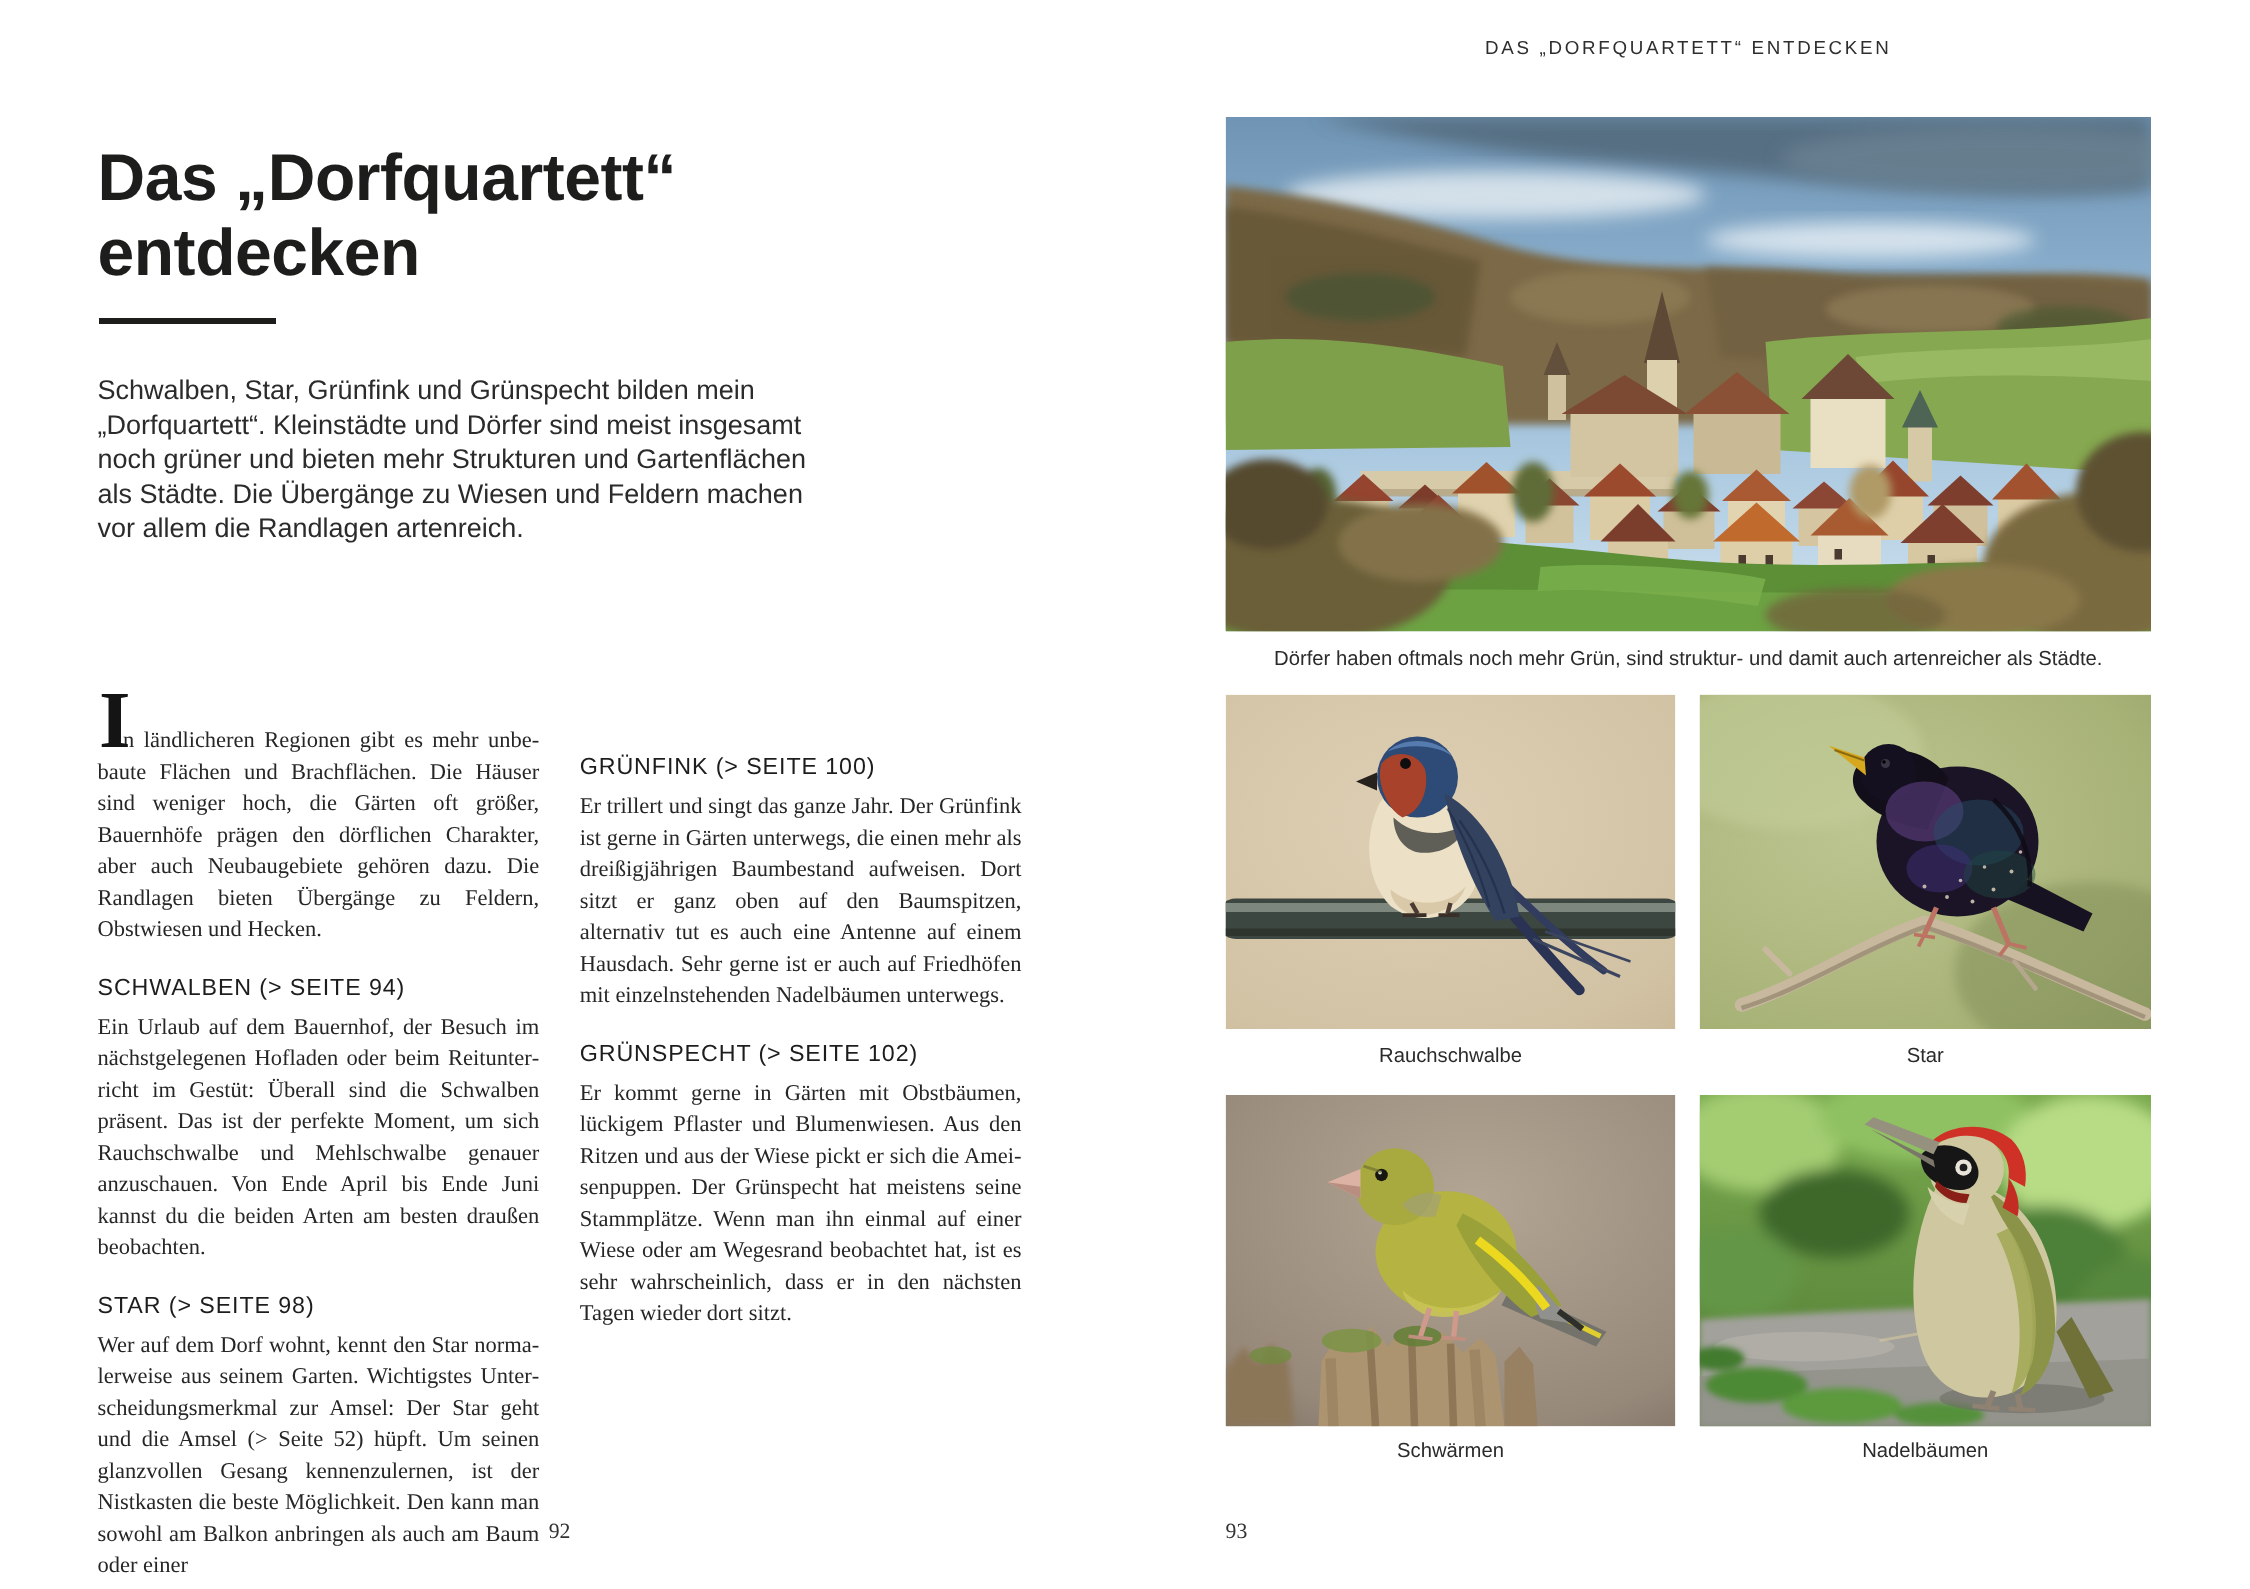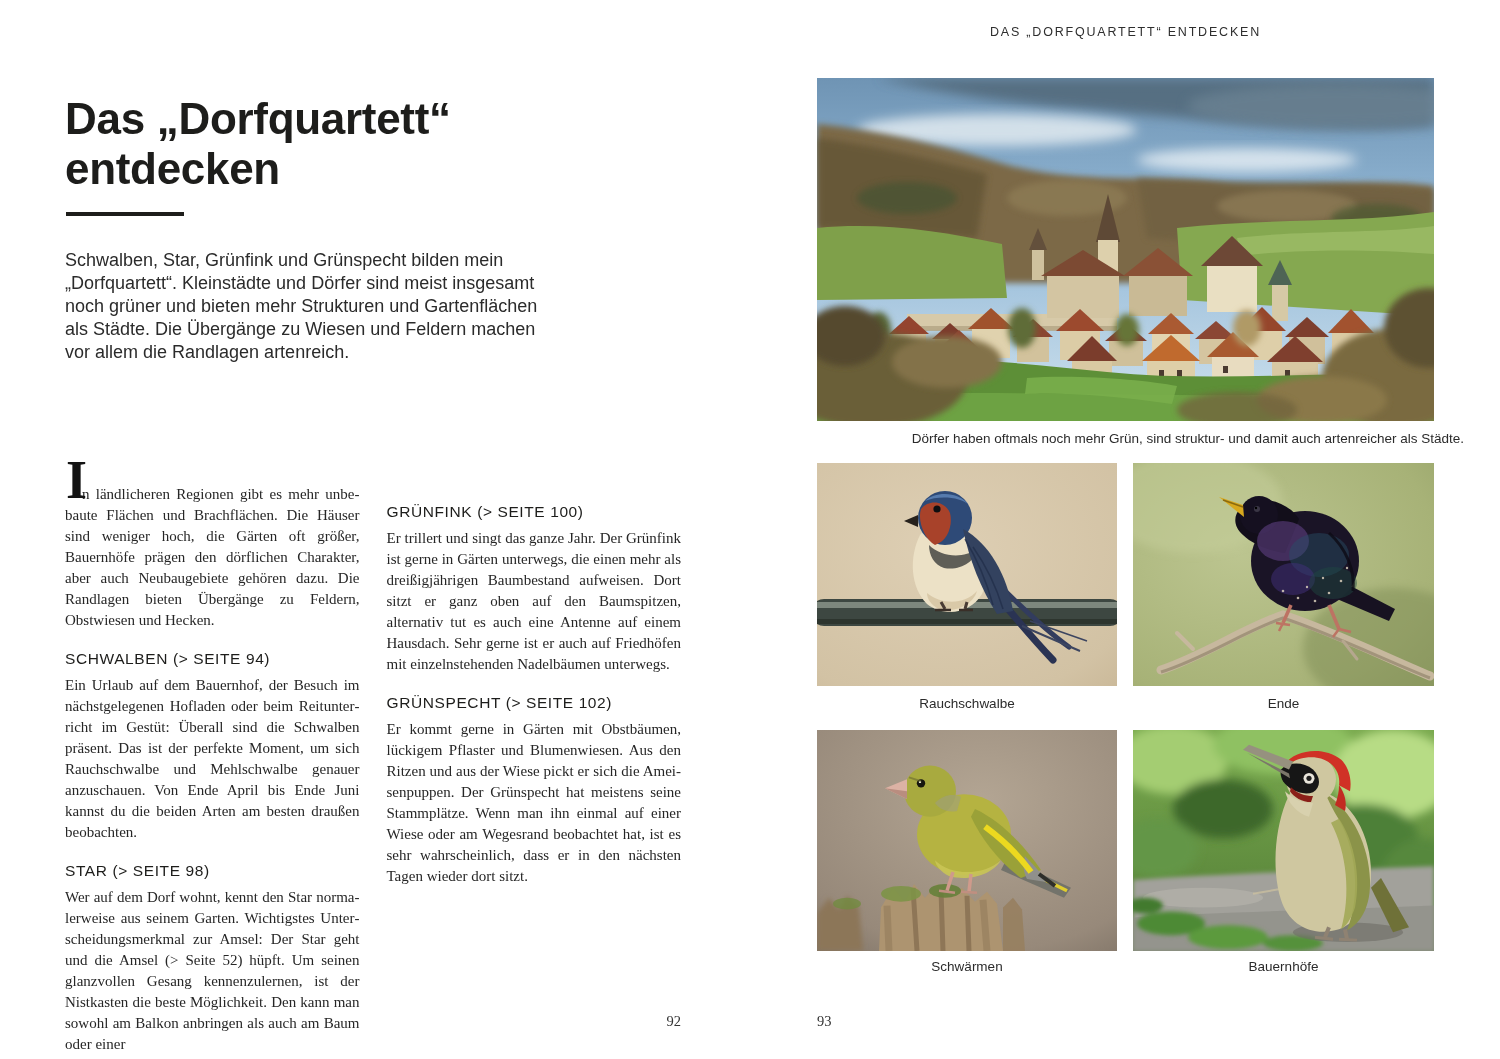--- a/index.html
+++ b/index.html
@@ -11,29 +11,29 @@
   .intro { position:absolute; left:65px; top:249px; width:478px; font-size:18px; line-height:23px; color:#2b2b2b; hyphens:manual; }
 
   .cols { position:absolute; left:65px; top:484px; width:616px; display:flex; gap:27px; }
   .col  { width:295px; }
   .body-text { font-family:"Liberation Serif",serif; font-size:15px; line-height:21px; color:#262626; text-align:justify; hyphens:manual; }
   .lead { position:relative; text-indent:17px; }
   .dropcap { position:absolute; left:1px; top:-31px; text-indent:0; font-family:"Liberation Serif",serif; font-weight:700; font-size:54px; line-height:54px; color:#141414; }
   .sec-heading { margin-top:19px; margin-bottom:7px; font-size:15.5px; font-weight:400; letter-spacing:0.6px; color:#1d1d1b; }
 
   .pageno { position:absolute; top:1013px; font-family:"Liberation Serif",serif; font-size:14.5px; color:#333; }
-  .pageno-left  { left:65px;  width:616px; text-align:right; }
+  .pageno-left  { left:65px;  width:616px; text-align:center; }
   .pageno-right { left:817px; width:617px; }
 
   .running-header { position:absolute; left:817px; top:25px; width:617px; text-align:center; font-size:12.5px; letter-spacing:1.8px; color:#2e2e2e; white-space:nowrap; }
 
   figure { position:absolute; overflow:hidden; }
   figure svg { display:block; width:100%; height:100%; }
   .hero { left:817px; top:78px; width:617px; height:343px; }
-  .hero-caption { position:absolute; left:787px; top:431px; width:677px; text-align:right; font-size:13.5px; color:#2b2b2b; }
+  .hero-caption { position:absolute; left:787px; top:431px; width:677px; text-align:center; font-size:13.5px; color:#2b2b2b; }
 
   .b1 { left:817px;  top:463px; width:300px; height:223px; }
   .b2 { left:1133px; top:463px; width:301px; height:223px; }
   .b3 { left:817px;  top:730px; width:300px; height:221px; }
   .b4 { left:1133px; top:730px; width:301px; height:221px; }
   .bird-caption { position:absolute; text-align:center; font-size:13.5px; color:#2b2b2b; }
   .c1 { left:817px;  top:696px; width:300px; }
   .c2 { left:1133px; top:696px; width:301px; }
   .c3 { left:817px;  top:959px; width:300px; }
   .c4 { left:1133px; top:959px; width:301px; }
@@ -241,21 +241,21 @@
         <circle cx="174" cy="124" r="1.2"></circle>
       <circle cx="214" cy="105" r="1.2"></circle>
         <circle cx="190" cy="115" r="1.2"></circle>
     </g>
     <path d="M196,70 C214,86 222,108 220,128" stroke="#0d0a14" stroke-width="3" fill="none" opacity="0.8"></path>
     <path d="M158,142 L150,160" stroke="#bd7363" stroke-width="3.5"></path>
     <path d="M196,142 L206,166" stroke="#bd7363" stroke-width="3.5"></path>
     <path d="M143,160 l14,2 M150,160 l-4,8 M206,166 l12,3 M206,166 l-6,8" stroke="#bd7363" stroke-width="2.5" fill="none"></path>
   </svg>
 </figure>
-<div class="bird-caption c2">Ende</div>
+<div class="bird-caption c2">Star</div>
 
 <figure class="b3">
   <svg viewBox="0 0 300 224" preserveAspectRatio="none">
     <defs>
       <radialGradient id="gfBg" cx="0.55" cy="0.32" r="1.05">
         <stop offset="0" stop-color="#b3a593"></stop>
           <stop offset="0.65" stop-color="#97897a"></stop>
           <stop offset="1" stop-color="#6b6156"></stop>
       </radialGradient>
       <filter id="gfB" x="-30%" y="-30%" width="160%" height="160%">
@@ -339,15 +339,15 @@
     <circle cx="176" cy="49" r="5.5" fill="#e8e4da"></circle>
       <circle cx="176" cy="49" r="2.6" fill="#1e1e1e"></circle>
     <polygon points="156,40 110,20 116,15 160,32" fill="#96917f"></polygon>
     <polygon points="156,44 114,23 157,49" fill="#7b766a"></polygon>
     <path d="M158,58 C164,64 172,67 180,67 L178,73 C169,73 161,68 157,62 Z" fill="#8a1f18"></path>
     <path d="M152,62 C160,70 170,74 180,74 L176,88 C164,84 155,74 152,62 Z" fill="#d8d1ae"></path>
     <path d="M196,200 L192,210 M212,202 L214,212" stroke="#8f8272" stroke-width="4"></path>
     <path d="M182,210 l18,2 M206,212 l18,1" stroke="#8f8272" stroke-width="3" fill="none"></path>
   </svg>
 </figure>
-<div class="bird-caption c4">Bauernhöfe</div>
+<div class="bird-caption c4">Nadelbäumen</div>
 
 <div class="pageno pageno-right">93</div>
 
 </body></html>

